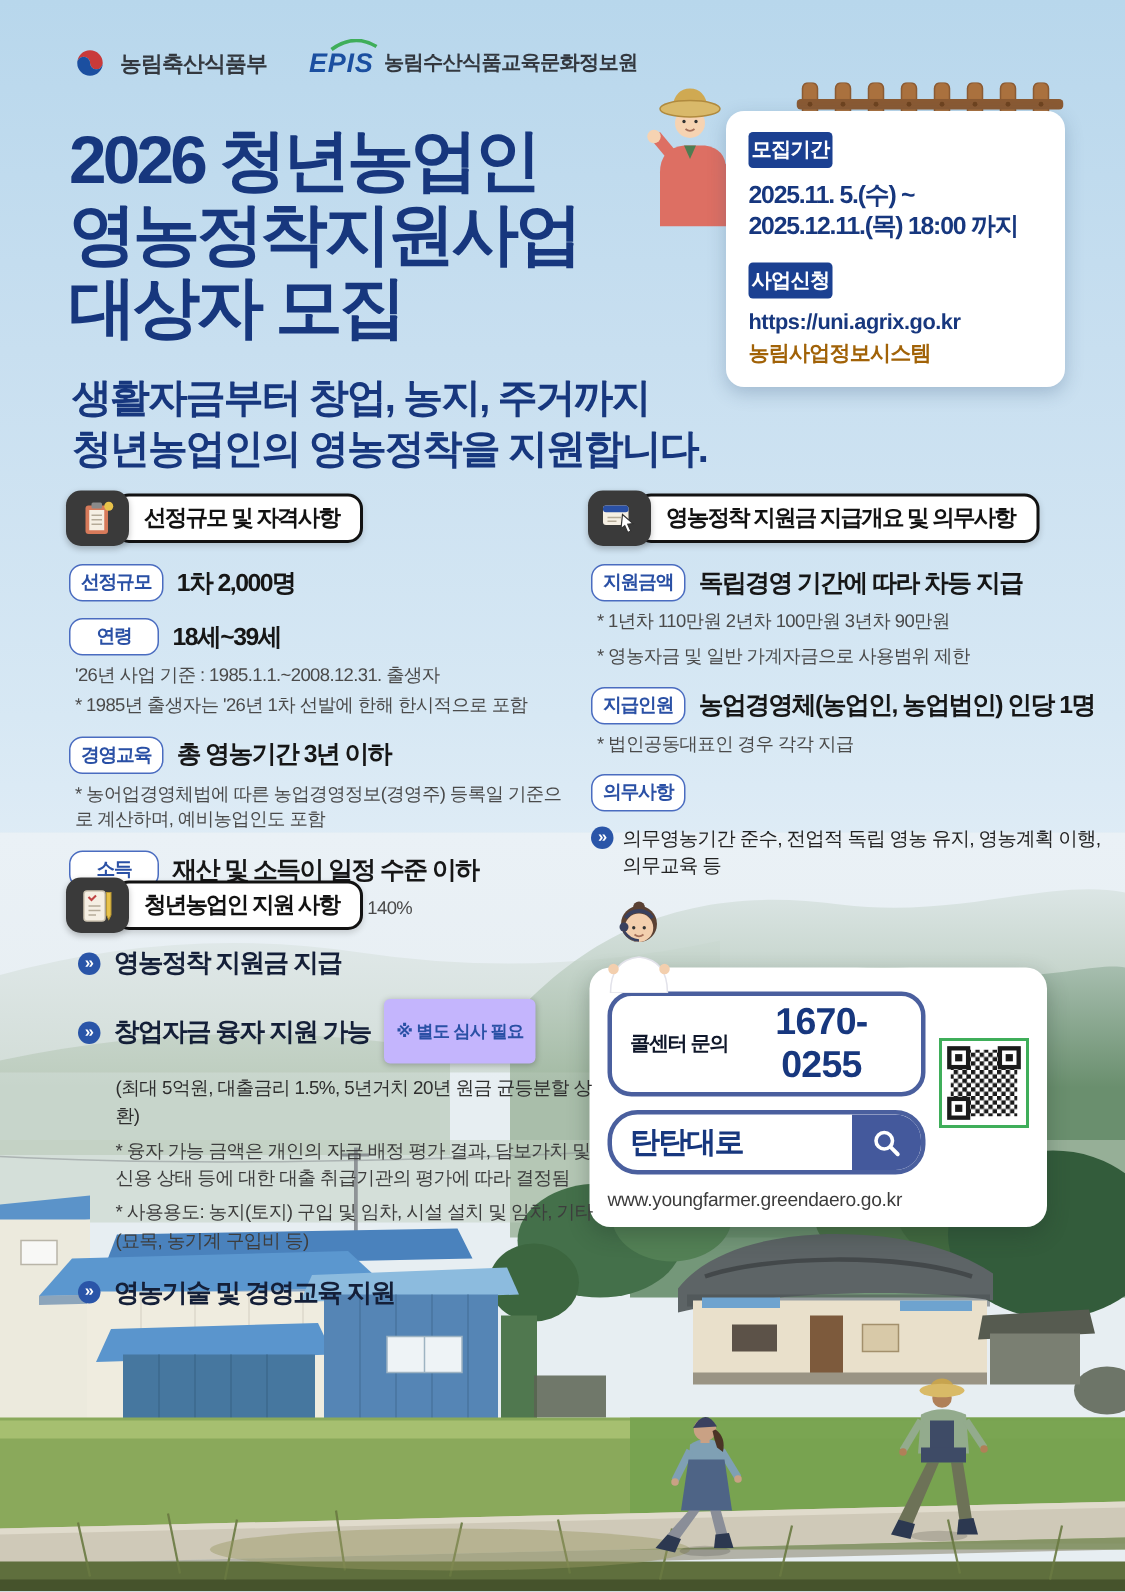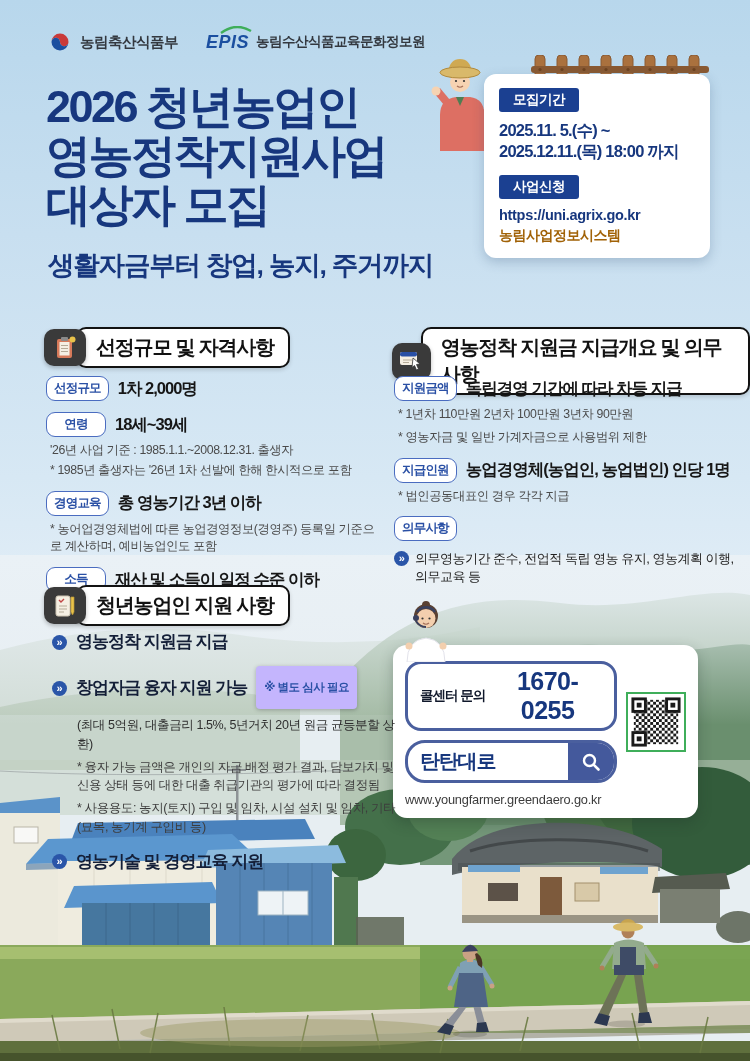--- a/index.html
+++ b/index.html
@@ -20,31 +20,31 @@
   .main-title{position:absolute;left:46px;top:82px;z-index:4;color:#17377e;
       font-size:45px;font-weight:800;line-height:1.09;letter-spacing:-2.5px;}
   .sub-title{position:absolute;left:48px;top:249px;z-index:4;color:#17377e;
       font-size:26.5px;font-weight:800;line-height:1.28;letter-spacing:-1.2px;}
   
   .fence{position:absolute;left:531px;top:55px;z-index:2;}
   .farmer-char{position:absolute;left:426px;top:55px;z-index:2;}
   .info-card{position:absolute;left:484px;top:74px;width:196px;z-index:3;background:#fff;
       border-radius:12px;box-shadow:0 4px 12px rgba(40,70,110,.25);padding:14px 15px 13px;}
   .tag{display:inline-block;background:#1b4091;color:#fff;font-weight:800;font-size:13.5px;
-      padding:3px 14px;border-radius:3px;letter-spacing:-0.5px;}
+      padding:3px 2px;border-radius:3px;letter-spacing:-0.5px;}
   .period-text{margin-top:8px;font-size:16.5px;font-weight:800;color:#17377e;line-height:1.3;letter-spacing:-0.8px;}
   .apply-tag{margin-top:12px;}
   .apply-url{margin-top:8px;font-size:14.5px;font-weight:800;color:#17377e;letter-spacing:-0.3px;cursor:pointer;}
   .apply-system{margin-top:4px;font-size:14px;font-weight:600;color:#a16207;letter-spacing:-0.5px;}
   
   .sec-head{position:absolute;display:flex;align-items:center;z-index:4;}
   .sec-icon{width:42px;height:37px;background:#3a3a3a;border-radius:10px;display:flex;
       align-items:center;justify-content:center;box-shadow:0 2px 4px rgba(0,0,0,.25);z-index:1;}
   .sec-label{margin-left:-10px;background:#fff;border:2.5px solid #121212;border-radius:10px;
-      padding:5px 14px 5px 18px;font-size:20px;font-weight:800;color:#121212;letter-spacing:-1.2px;
+      padding:5px 14px 5px 18px;font-size:15px;font-weight:800;color:#121212;letter-spacing:-1.2px;
       box-shadow:0 2px 4px rgba(0,0,0,.15);}
   .sh1{left:44px;top:327px;}  .sh2{left:392px;top:327px;}  .sh3{left:44px;top:585px;}
   
   .col{position:absolute;z-index:4;}
   .col1{left:46px;top:376px;width:334px;}
   .col2{left:394px;top:376px;width:350px;}
   .qrow{display:flex;align-items:center;gap:9px;margin-top:11px;}
   .qrow:first-child{margin-top:0;}
   .pill{min-width:60px;box-sizing:border-box;padding:3px 7px;text-align:center;border:1.6px solid #4a6cc0;
       border-radius:9px;background:#fff;color:#2a50a5;font-size:12.5px;font-weight:800;letter-spacing:-0.8px;flex:none;}
@@ -237,20 +237,21 @@
     </span>
   </div>
 
   <div class="main-title">
     <div>2026 청년농업인</div>
     <div>영농정착지원사업</div>
     <div>대상자 모집</div>
   </div>
   <div class="sub-title">
     <div>생활자금부터 창업, 농지, 주거까지</div>
+    <div>청년농업인의 영농정착을 지원합니다.</div>
   </div>
 
   <svg class="fence" width="178" height="32" viewBox="0 0 178 32">
     <rect x="4" y="0" width="10" height="28" rx="4" fill="#aa713e" stroke="#8a5a33"></rect>
       <rect x="26" y="0" width="10" height="28" rx="4" fill="#aa713e" stroke="#8a5a33"></rect>
     <rect x="48" y="0" width="10" height="28" rx="4" fill="#aa713e" stroke="#8a5a33"></rect>
       <rect x="70" y="0" width="10" height="28" rx="4" fill="#aa713e" stroke="#8a5a33"></rect>
     <rect x="92" y="0" width="10" height="28" rx="4" fill="#aa713e" stroke="#8a5a33"></rect>
       <rect x="114" y="0" width="10" height="28" rx="4" fill="#aa713e" stroke="#8a5a33"></rect>
     <rect x="136" y="0" width="10" height="28" rx="4" fill="#aa713e" stroke="#8a5a33"></rect>

